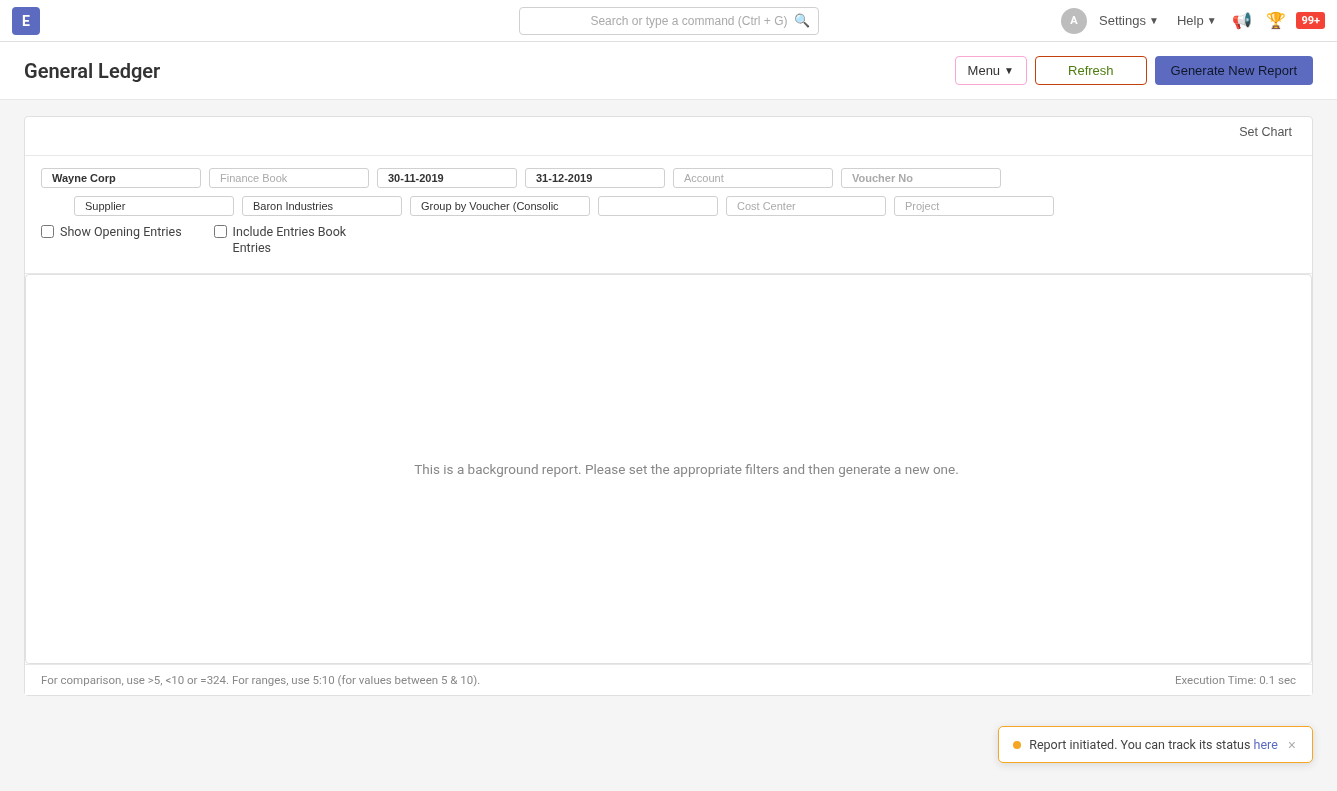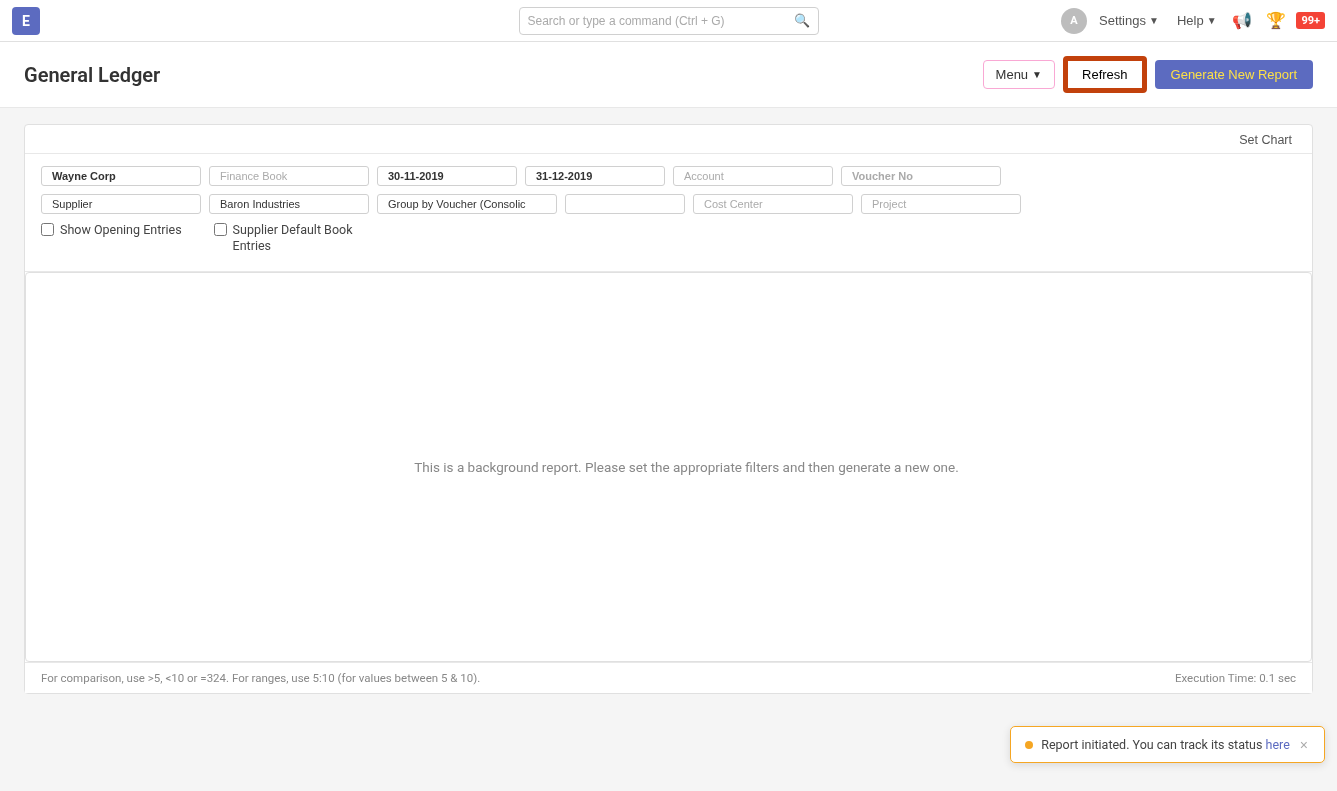--- a/index.html
+++ b/index.html
@@ -36,20 +36,21 @@
     }
     .navbar-search input {
       width: 300px;
       height: 28px;
       border: 1px solid #d0d0d0;
       border-radius: 4px;
       padding: 0 30px 0 8px;
       font-size: 12px;
       color: #0369a1;
       outline: none;
+      text-align: right;
     }
     .navbar-search-icon {
       position: absolute;
       right: 8px;
       color: #888;
       font-size: 13px;
     }
     .navbar-right {
       margin-left: auto;
       display: flex;
@@ -109,31 +110,31 @@
       border: 1px solid #f9a8d4;
       background: #fff;
       border-radius: 4px;
       padding: 6px 12px;
       cursor: pointer;
       font-size: 13px;
       display: flex; align-items: center; gap: 4px;
       color: #333;
     }
     .btn-refresh {
-      border: 5px solid #c2410c;
-      background: #fff;
-      border-radius: 4px;
-      padding: 6px 14px;
+      border: 1px solid #c2410c;
+      background: #fff;
+      border-radius: 4px;
+      padding: 6px 32px;
       cursor: pointer;
       font-size: 13px;
-      color: #000000;
+      color: #4d7c0f;
     }
     .btn-generate {
       background: #5c6bc0;
-      color: #fde047;
+      color: #0f172a;
       border: none;
       border-radius: 4px;
       padding: 7px 16px;
       cursor: pointer;
       font-size: 13px;
       font-weight: 500;
     }
 
     
     .main-content {
@@ -166,21 +167,21 @@
       flex: 1;
     }
     .filter-input.bold-value {
       font-weight: 600;
     }
     .filter-input::placeholder { color: #aaa; }
 
     .filter-input-company { flex: 0 0 160px; }
     .filter-input-book { flex: 0 0 160px; }
     .filter-input-date { flex: 0 0 140px; }
-    .filter-input-party { flex: 0 0 160px; }
+    .filter-input-party { flex: 0 0 160px; margin-left: 33px; }
     .filter-input-group { flex: 0 0 180px; }
     .filter-input-account { flex: 0 0 160px; }
     .filter-input-voucher { flex: 0 0 160px; font-weight: bold; }
     .filter-input-empty { flex: 0 0 120px; }
     .filter-input-cost { flex: 0 0 160px; }
     .filter-input-project { flex: 0 0 160px; }
 
     .filter-check-row {
       display: flex;
       align-items: flex-start;
@@ -263,29 +264,29 @@
       background: #fff;
       border: 1px solid #e0e0e0;
       border-radius: 4px;
     }
     .report-wrapper .filter-card {
       border: none;
       border-bottom: 1px solid #e8e8e8;
       border-radius: 0;
     }
     .report-wrapper .set-chart-row {
-      padding: 6px 16px 4px;
+      padding: 6px 16px 14px;
       border-bottom: 1px solid #e8e8e8;
     }
 
     
     .toast-container {
       position: fixed;
       bottom: 28px;
-      right: 12px;
+      right: 24px;
       z-index: 1000;
     }
     .toast {
       background: #fff;
       border: 1.5px solid #f5a623;
       border-radius: 5px;
       padding: 10px 14px;
       font-size: 12.5px;
       display: flex;
       align-items: center;
@@ -391,21 +392,21 @@
 
       <div class="filter-check-row">
         <label class="filter-check-item">
           <input type="checkbox" style="">
           <span>Show Opening Entries</span>
         </label>
 
         <label class="filter-check-item-multi">
           <input type="checkbox" style="">
           <span class="check-label-multi">
-            <span>Supplier Default Book</span><br>
+            <span>Include Entries Book</span><br>
             <span>Entries</span>
           </span>
         </label>
       </div>
     </div>
 
     <div class="report-area">
       <p class="report-placeholder">This is a background report. Please set the appropriate filters and then generate a new one.</p>
     </div>
 

